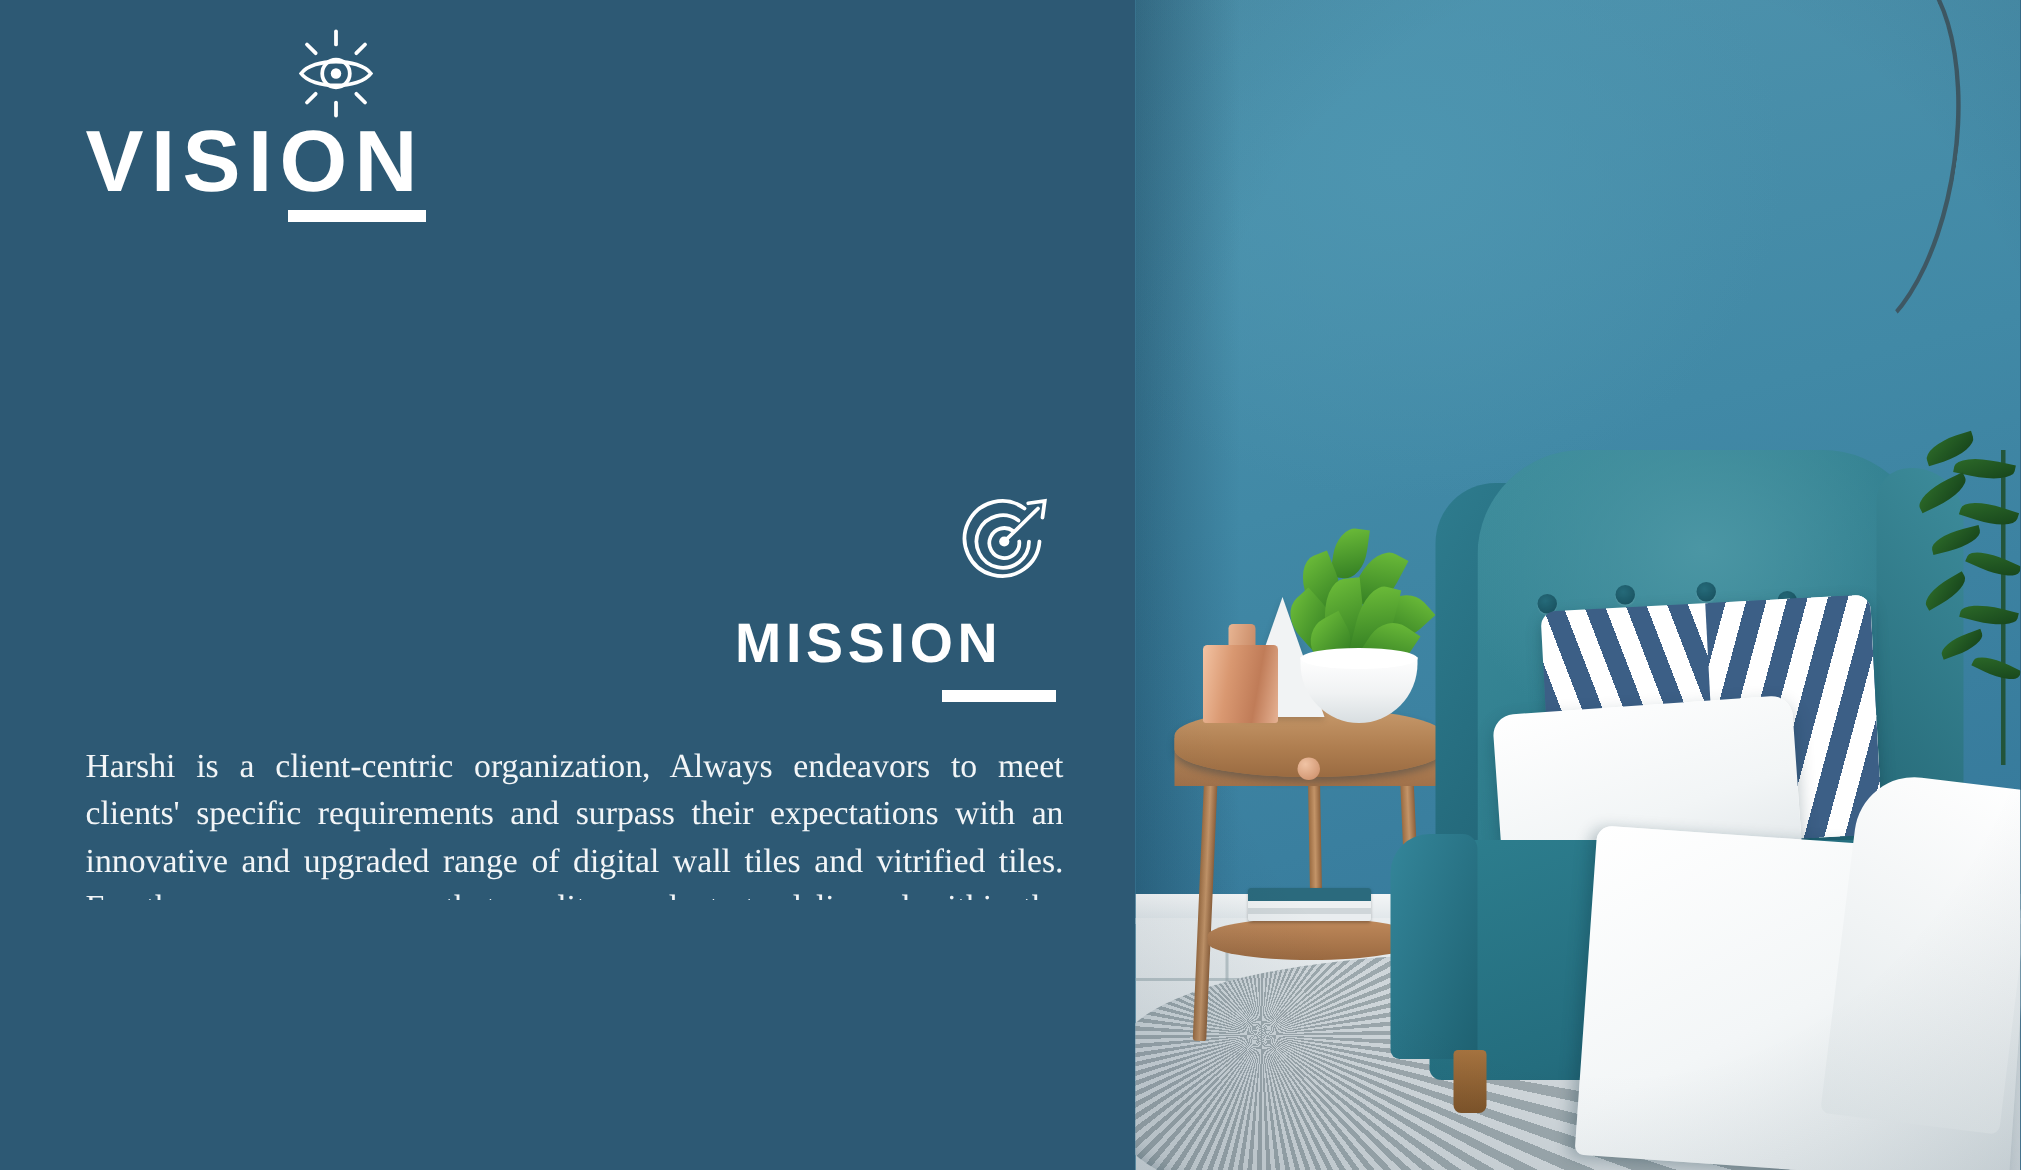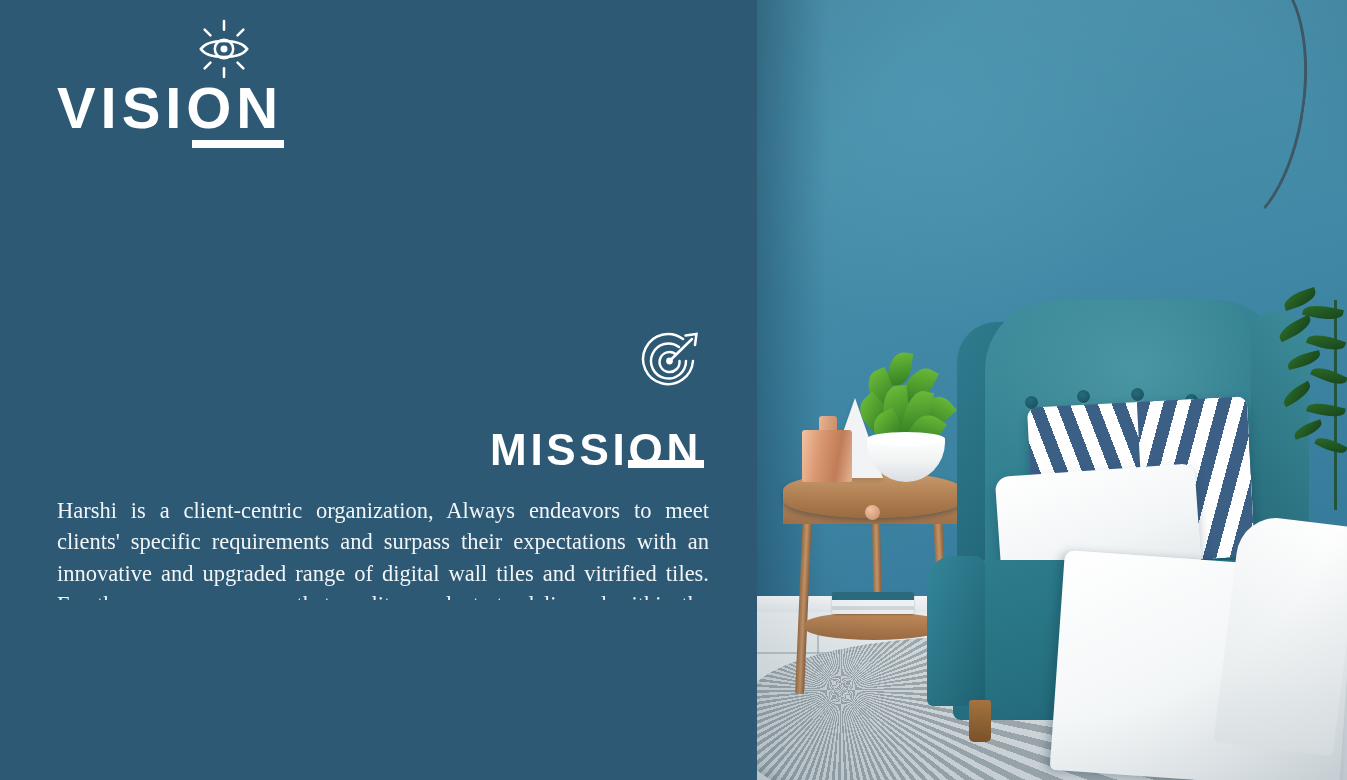--- a/index.html
+++ b/index.html
@@ -81,22 +81,22 @@
     left:0; top:0;
     width:757px;
   }
   .icon-target {
     position:absolute;
     left:637px; top:331px;
     width:66px; height:62px;
   }
   .mission-title {
     position:absolute;
-    left:490px; top:428px;
-    font-size:44px;
+    left:490px; top:410px;
+    font-size:37px;
   }
   .mission-rule {
     position:absolute;
     left:628px; top:460px;
     width:76px; height:8px;
     background:#ffffff;
   }
   .mission-body {
     position:absolute;
     left:57px; top:495px;

